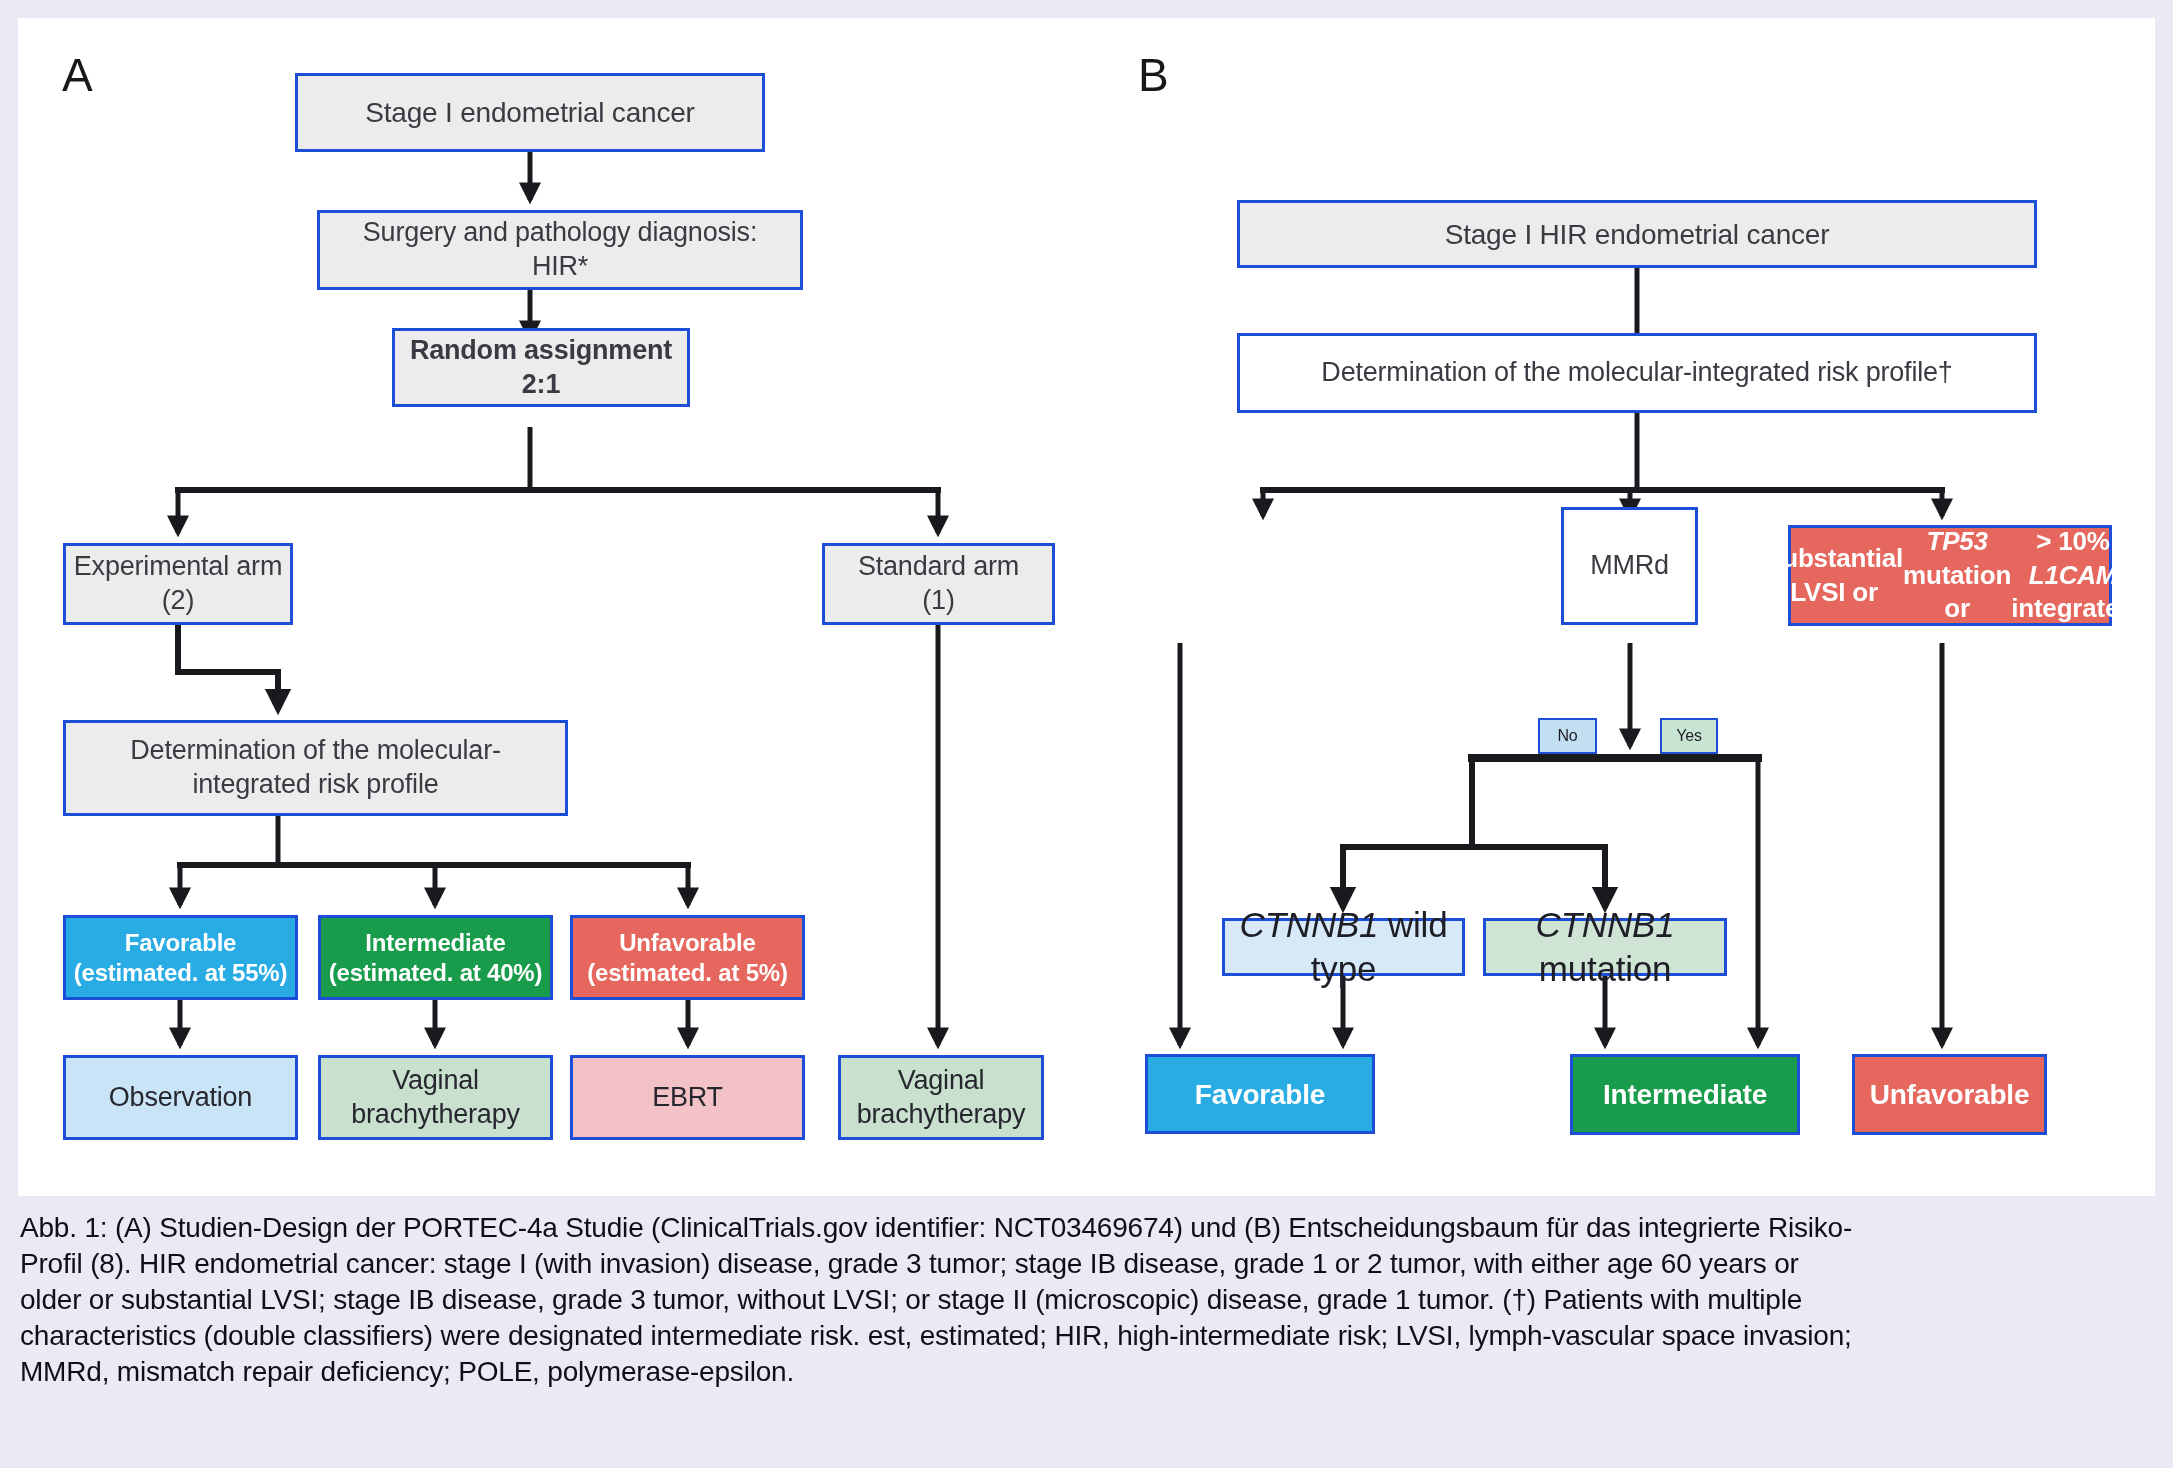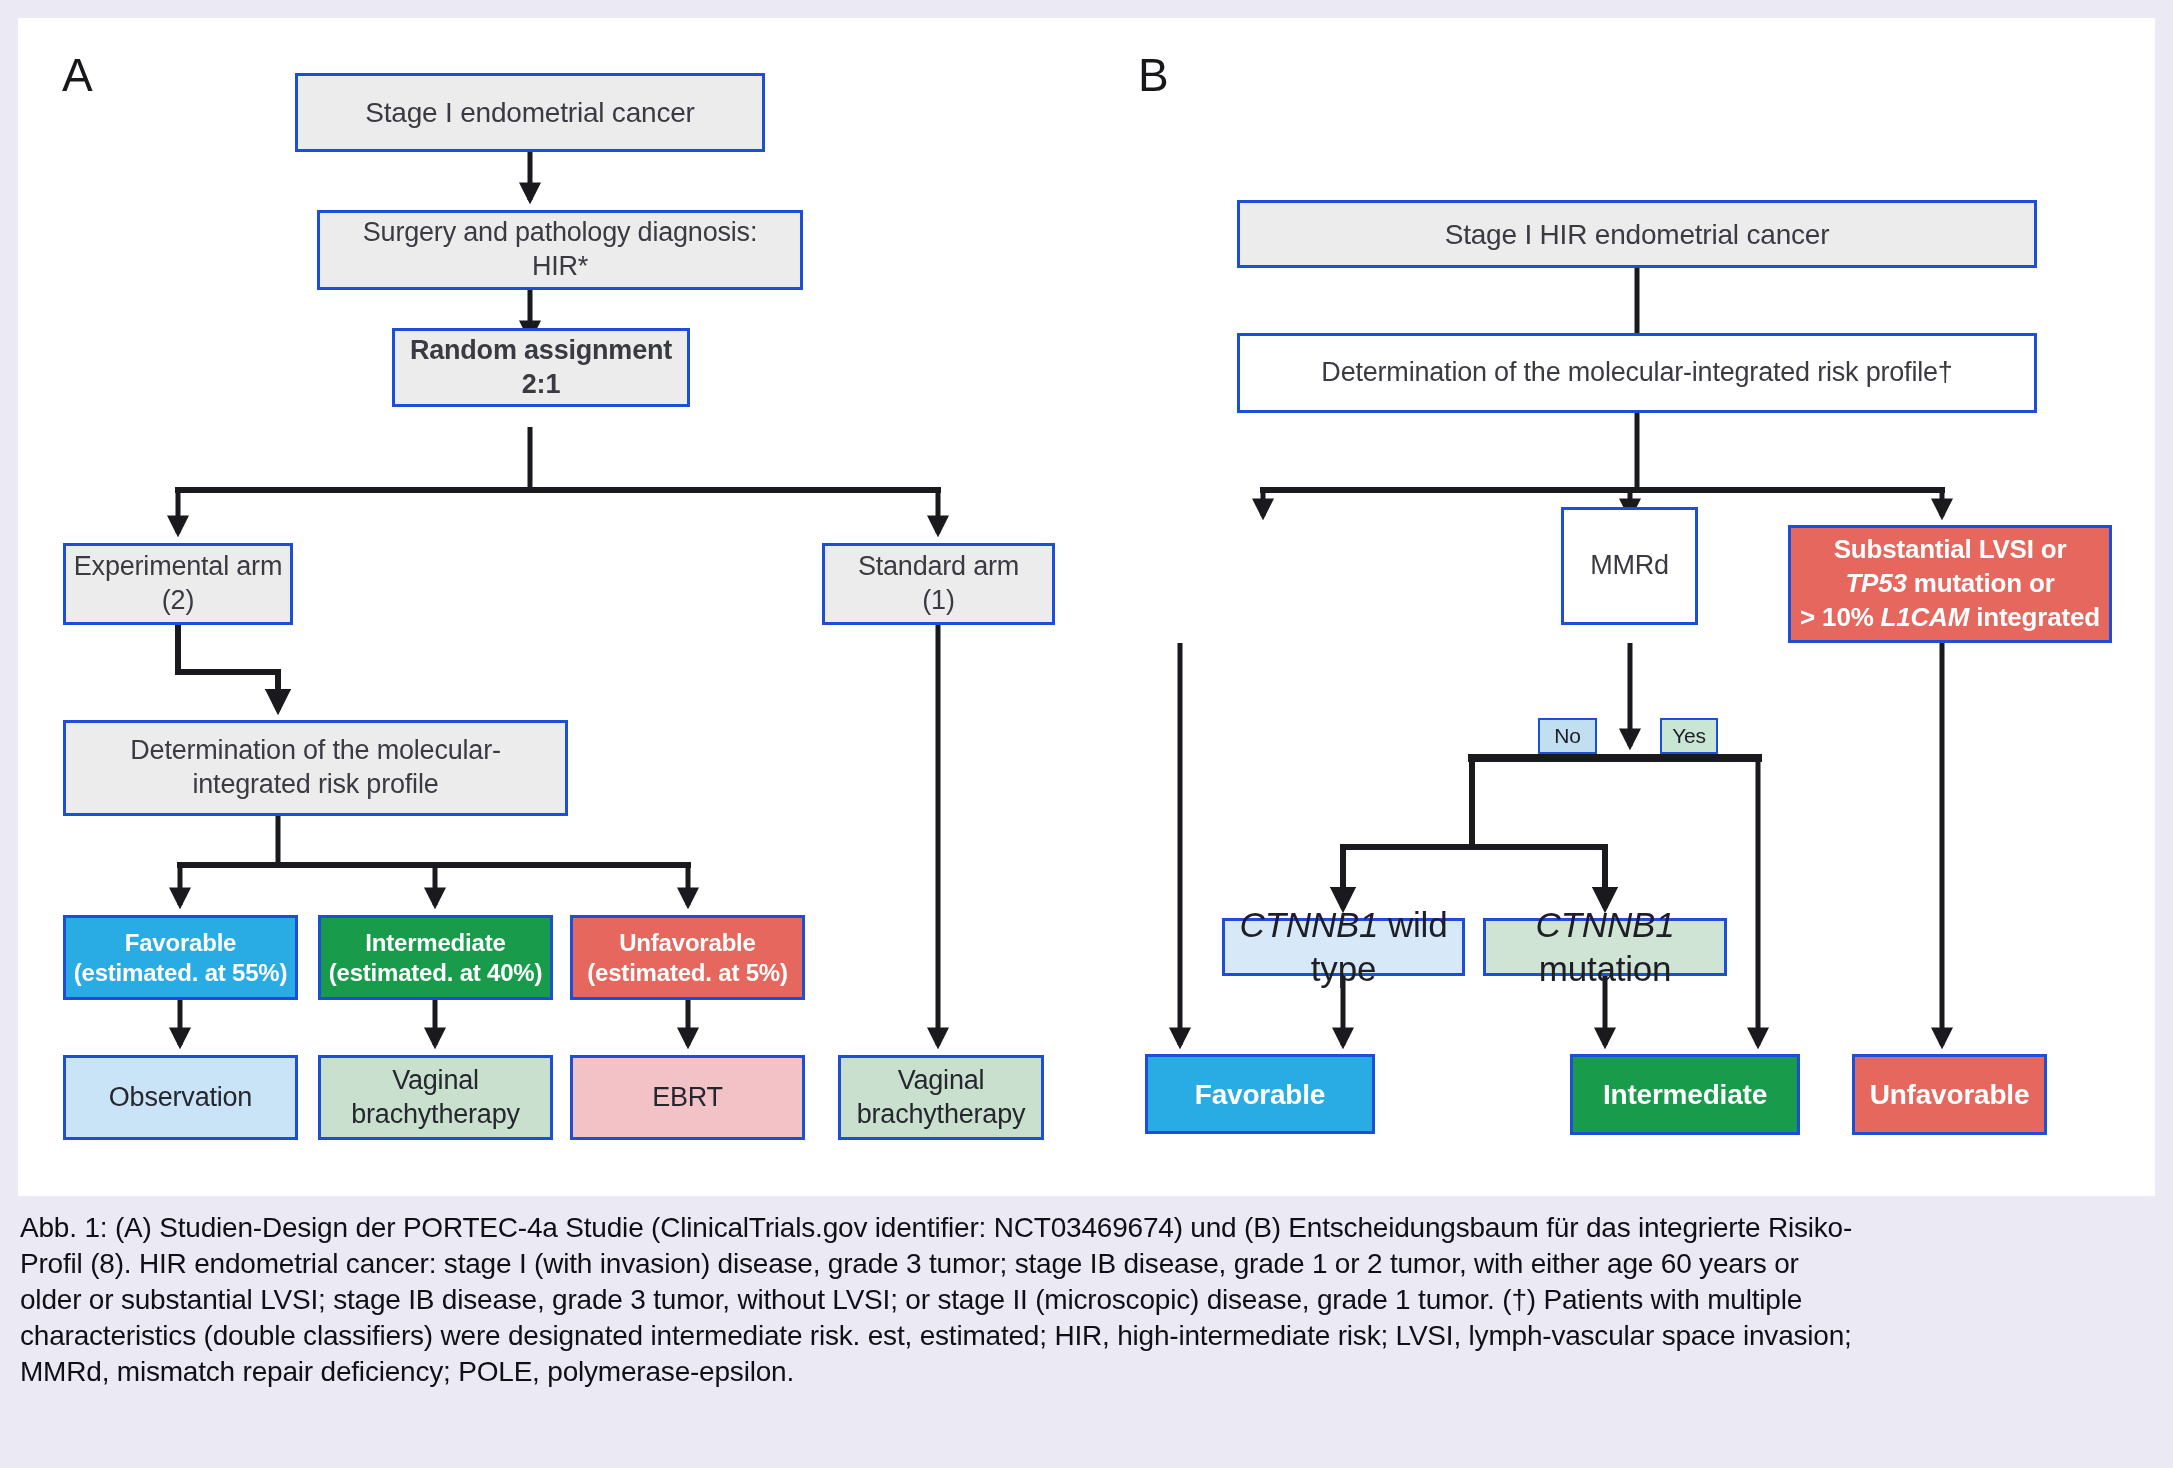--- a/index.html
+++ b/index.html
@@ -43,21 +43,21 @@
     white-space:pre-line;
     line-height:1.25;
     letter-spacing:-0.2px;
   }
   .gray{ background:#ECECEC; color:#3a3a42; font-size:27px; }
   .fs28{ font-size:28px; }
   .colored{ color:#ffffff; font-weight:700; }
   .risk-a{ font-size:24px; }
   .risk-b{ font-size:28px; }
   .pale{ color:#26262e; font-size:27px; }
-  .mini{ color:#1e1e26; font-size:21px; border-width:2.5px; }
+  .mini{ color:#1e1e26; font-size:16px; border-width:2.5px; }
   .gene-box{ color:#1e1e26; font-size:35px; border-width:3px; }
   .gene-box i, .colored i { font-style:italic; }
   .lvsi{ font-size:26px; line-height:1.3; }
   .pole-fs{ font-size:29px; }
   #caption{
     position:absolute;
     left:20px; top:1210px;
     width:2135px;
     color:#0f0f16;
     font-size:28px;
@@ -157,21 +157,21 @@
 
   <div class="panel-label" style="left:1138px; top:48px;">B</div>
 
   <div class="node gray fs28" style="left:1237px; top:200px; width:800px; height:68px;">Stage I HIR endometrial cancer</div>
 
   <div class="node" style="left:1237px; top:333px; width:800px; height:80px; background:#ffffff; color:#3a3a42; font-size:27px;">Determination of the molecular-integrated risk profile†</div>
 
 
   <div class="node" style="left:1561px; top:507px; width:137px; height:118px; background:#ffffff; color:#3a3a42; font-size:27px;">MMRd</div>
 
-  <div class="node colored lvsi" style="left: 1788px; top: 525px; width: 324px; height: 118px; flex-direction: column; background-color: rgb(230, 103, 93);">
+  <div class="node colored lvsi" style="left: 1788px; top: 525px; width: 324px; height: 101px; background-color: rgb(230, 103, 93);">
     <span>Substantial LVSI or</span>
     <span><i>TP53</i><span> mutation or</span></span>
     <span><span>&gt; 10% </span><i>L1CAM</i><span> integrated</span></span>
   </div>
 
   <div class="node mini" style="left: 1538px; top: 718px; width: 59px; height: 36px; background-color: rgb(194, 222, 241);">No</div>
 
   <div class="node mini" style="left: 1660px; top: 718px; width: 58px; height: 36px; background-color: rgb(201, 229, 212);">Yes</div>
 
   <div class="node gene-box" style="left: 1222px; top: 918px; width: 243px; height: 58px; background-color: rgb(215, 233, 248);">

